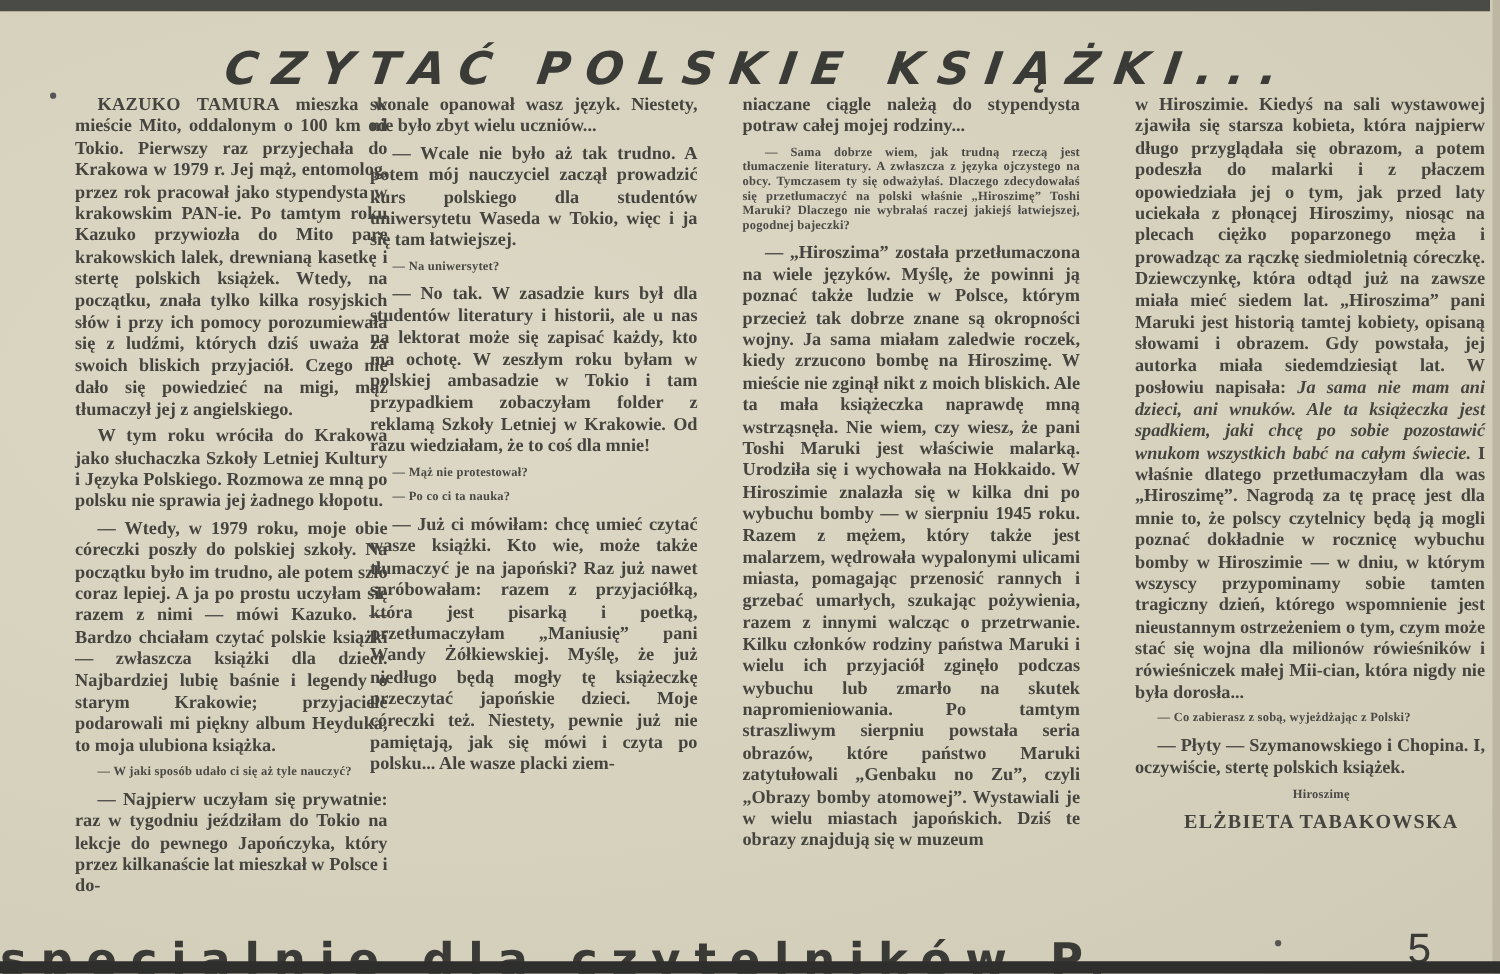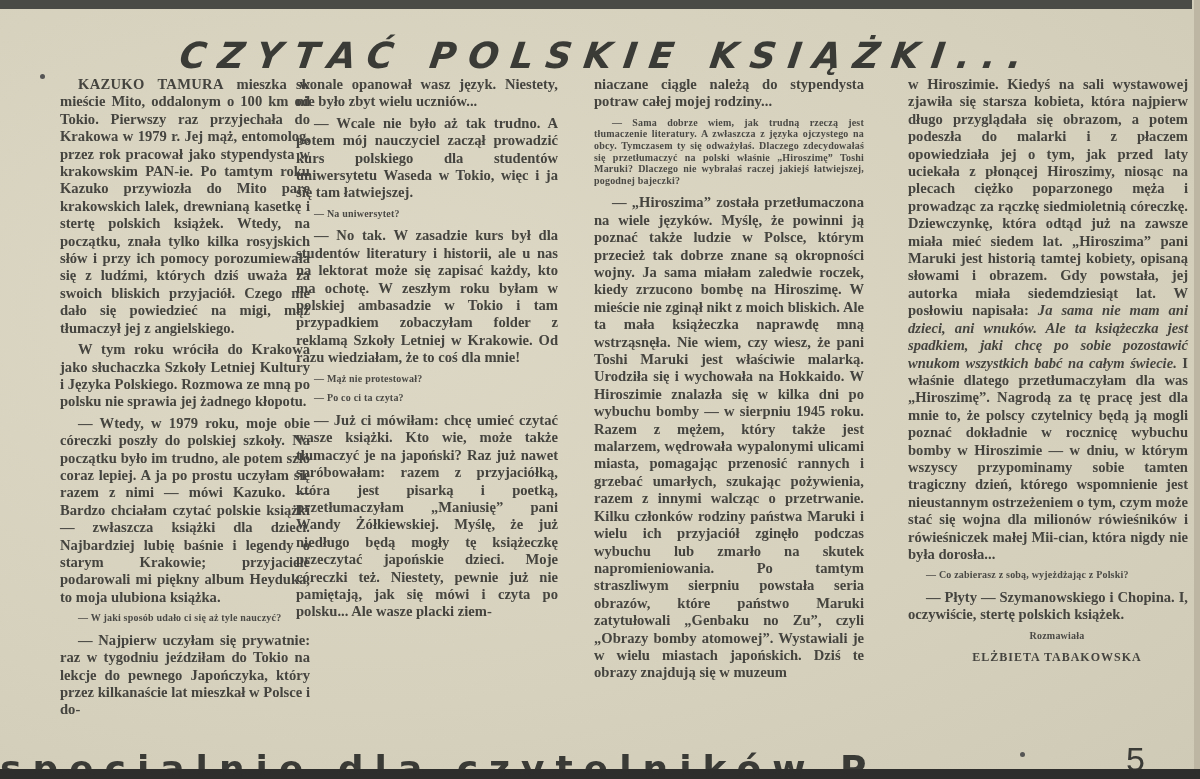--- a/index.html
+++ b/index.html
@@ -13,21 +13,21 @@
   .col p{margin:0 0 4px 0;text-indent:18px;}
   .col p.q{font-size:10px;line-height:11.6px;letter-spacing:0.2px;color:#4a4945;margin:6px 0 8px 0;}
   .col p.noindent{text-indent:0;}
   .col .name{letter-spacing:0.3px;}
   .col em{font-style:italic;}
   #c1{left:60px;}
   #c2{left:296px;width:262px;}
   #c3{left:594px;width:270px;}
   #c4{left:908px;width:280px;}
   .byline-label{text-align:center;font-size:10px;margin-top:14px;text-indent:0;}
-  .byline-name{text-align:center;font-size:12px;letter-spacing:1px;text-indent:0;}
+  .byline-name{text-align:center;font-size:16px;letter-spacing:1px;text-indent:0;}
   .footer-text{position:absolute;left:0;top:748px;font-family:"DejaVu Sans",sans-serif;font-weight:bold;font-size:36px;letter-spacing:11px;color:#3a3a37;white-space:nowrap;}
   .page-num{position:absolute;left:1126px;top:740px;font-family:"Liberation Sans",sans-serif;font-size:34px;color:#3a3a37;}
   .bottom-bar{position:absolute;left:0;top:769px;width:1200px;height:10px;background:#2e2e2c;}
   .dot{position:absolute;width:5px;height:5px;border-radius:50%;background:#555;}
 </style>
 </head>
 <body>
 
 <div class="paper"></div>
 <div class="top-rule"></div>
@@ -43,34 +43,34 @@
   <p class="q">— W jaki sposób udało ci się aż tyle nauczyć?</p>
   <p>— Najpierw uczyłam się prywatnie: raz w tygodniu jeździłam do Tokio na lekcje do pewnego Japończyka, który przez kilkanaście lat mieszkał w Polsce i do-</p>
 </div>
 
 <div class="col" id="c2">
   <p class="noindent">skonale opanował wasz język. Niestety, nie było zbyt wielu uczniów...</p>
   <p>— Wcale nie było aż tak trudno. A potem mój nauczyciel zaczął prowadzić kurs polskiego dla studentów uniwersytetu Waseda w Tokio, więc i ja się tam łatwiejszej.</p>
   <p class="q">— Na uniwersytet?</p>
   <p>— No tak. W zasadzie kurs był dla studentów literatury i historii, ale u nas na lektorat może się zapisać każdy, kto ma ochotę. W zeszłym roku byłam w polskiej ambasadzie w Tokio i tam przypadkiem zobaczyłam folder z reklamą Szkoły Letniej w Krakowie. Od razu wiedziałam, że to coś dla mnie!</p>
   <p class="q">— Mąż nie protestował?</p>
-  <p class="q">— Po co ci ta czyta?</p>
+  <p class="q">— Po co ci ta nauka?</p>
   <p>— Już ci mówiłam: chcę umieć czytać wasze książki. Kto wie, może także tłumaczyć je na japoński? Raz już nawet spróbowałam: razem z przyjaciółką, która jest pisarką i poetką, przetłumaczyłam „Maniusię” pani Wandy Żółkiewskiej. Myślę, że już niedługo będą mogły tę książeczkę przeczytać japońskie dzieci. Moje córeczki też. Niestety, pewnie już nie pamiętają, jak się mówi i czyta po polsku... Ale wasze placki ziem-</p>
 </div>
 
 <div class="col" id="c3">
   <p class="noindent">niaczane ciągle należą do stypendysta potraw całej mojej rodziny...</p>
   <p class="q">— Sama dobrze wiem, jak trudną rzeczą jest tłumaczenie literatury. A zwłaszcza z języka ojczystego na obcy. Tymczasem ty się odważyłaś. Dlaczego zdecydowałaś się przetłumaczyć na polski właśnie „Hiroszimę” Toshi Maruki? Dlaczego nie wybrałaś raczej jakiejś łatwiejszej, pogodnej bajeczki?</p>
   <p>— „Hiroszima” została przetłumaczona na wiele języków. Myślę, że powinni ją poznać także ludzie w Polsce, którym przecież tak dobrze znane są okropności wojny. Ja sama miałam zaledwie roczek, kiedy zrzucono bombę na Hiroszimę. W mieście nie zginął nikt z moich bliskich. Ale ta mała książeczka naprawdę mną wstrząsnęła. Nie wiem, czy wiesz, że pani Toshi Maruki jest właściwie malarką. Urodziła się i wychowała na Hokkaido. W Hiroszimie znalazła się w kilka dni po wybuchu bomby — w sierpniu 1945 roku. Razem z mężem, który także jest malarzem, wędrowała wypalonymi ulicami miasta, pomagając przenosić rannych i grzebać umarłych, szukając pożywienia, razem z innymi walcząc o przetrwanie. Kilku członków rodziny państwa Maruki i wielu ich przyjaciół zginęło podczas wybuchu lub zmarło na skutek napromieniowania. Po tamtym straszliwym sierpniu powstała seria obrazów, które państwo Maruki zatytułowali „Genbaku no Zu”, czyli „Obrazy bomby atomowej”. Wystawiali je w wielu miastach japońskich. Dziś te obrazy znajdują się w muzeum</p>
 </div>
 
 <div class="col" id="c4">
   <p class="noindent"><span>w Hiroszimie. Kiedyś na sali wystawowej zjawiła się starsza kobieta, która najpierw długo przyglądała się obrazom, a potem podeszła do malarki i z płaczem opowiedziała jej o tym, jak przed laty uciekała z płonącej Hiroszimy, niosąc na plecach ciężko poparzonego męża i prowadząc za rączkę siedmioletnią córeczkę. Dziewczynkę, która odtąd już na zawsze miała mieć siedem lat. „Hiroszima” pani Maruki jest historią tamtej kobiety, opisaną słowami i obrazem. Gdy powstała, jej autorka miała siedemdziesiąt lat. W posłowiu napisała: </span><em>Ja sama nie mam ani dzieci, ani wnuków. Ale ta książeczka jest spadkiem, jaki chcę po sobie pozostawić wnukom wszystkich babć na całym świecie.</em><span> I właśnie dlatego przetłumaczyłam dla was „Hiroszimę”. Nagrodą za tę pracę jest dla mnie to, że polscy czytelnicy będą ją mogli poznać dokładnie w rocznicę wybuchu bomby w Hiroszimie — w dniu, w którym wszyscy przypominamy sobie tamten tragiczny dzień, którego wspomnienie jest nieustannym ostrzeżeniem o tym, czym może stać się wojna dla milionów rówieśników i rówieśniczek małej Mii-cian, która nigdy nie była dorosła...</span></p>
   <p class="q">— Co zabierasz z sobą, wyjeżdżając z Polski?</p>
   <p>— Płyty — Szymanowskiego i Chopina. I, oczywiście, stertę polskich książek.</p>
-  <p class="q byline-label">Rozmawiała</p>
+  <p class="q byline-label">Hiroszimę</p>
   <p class="byline-name">ELŻBIETA TABAKOWSKA</p>
 </div>
 
 <div class="footer-text">specjalnie dla czytelników P.</div>
 <div class="dot" style="left:1020px;top:752px;"></div>
 <div class="page-num">5</div>
 <div class="bottom-bar"></div>
 
 </body></html>

